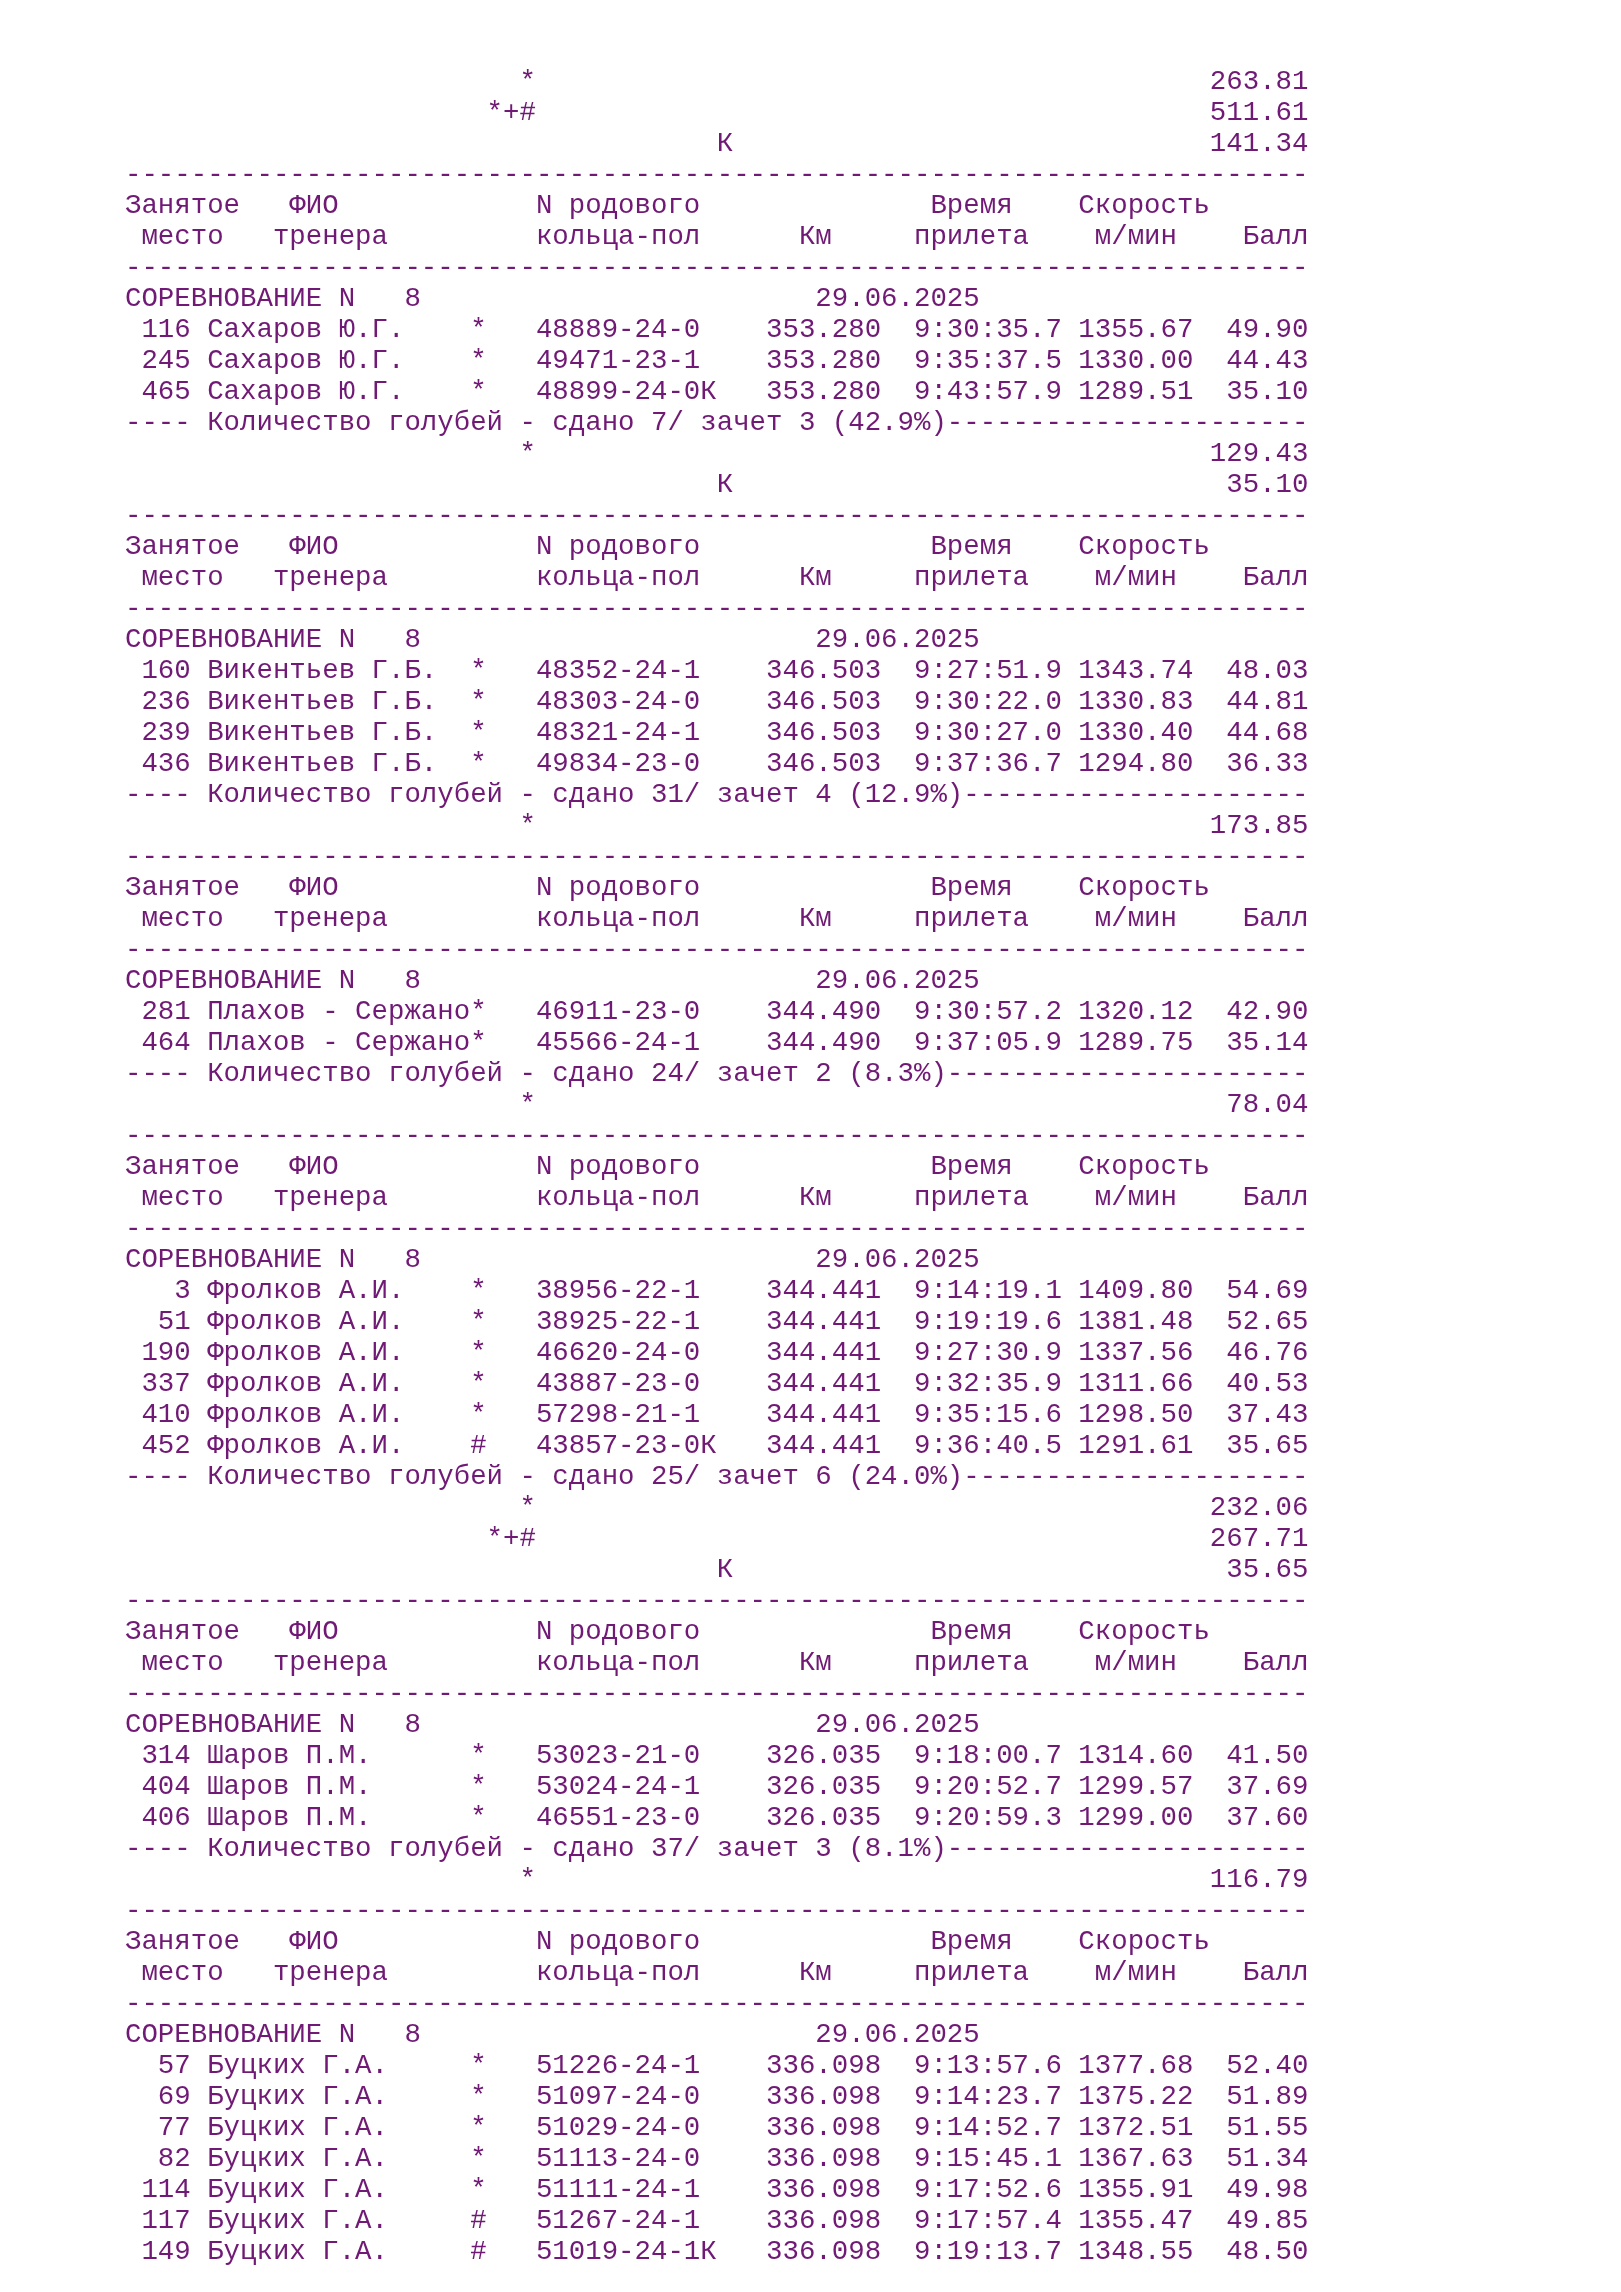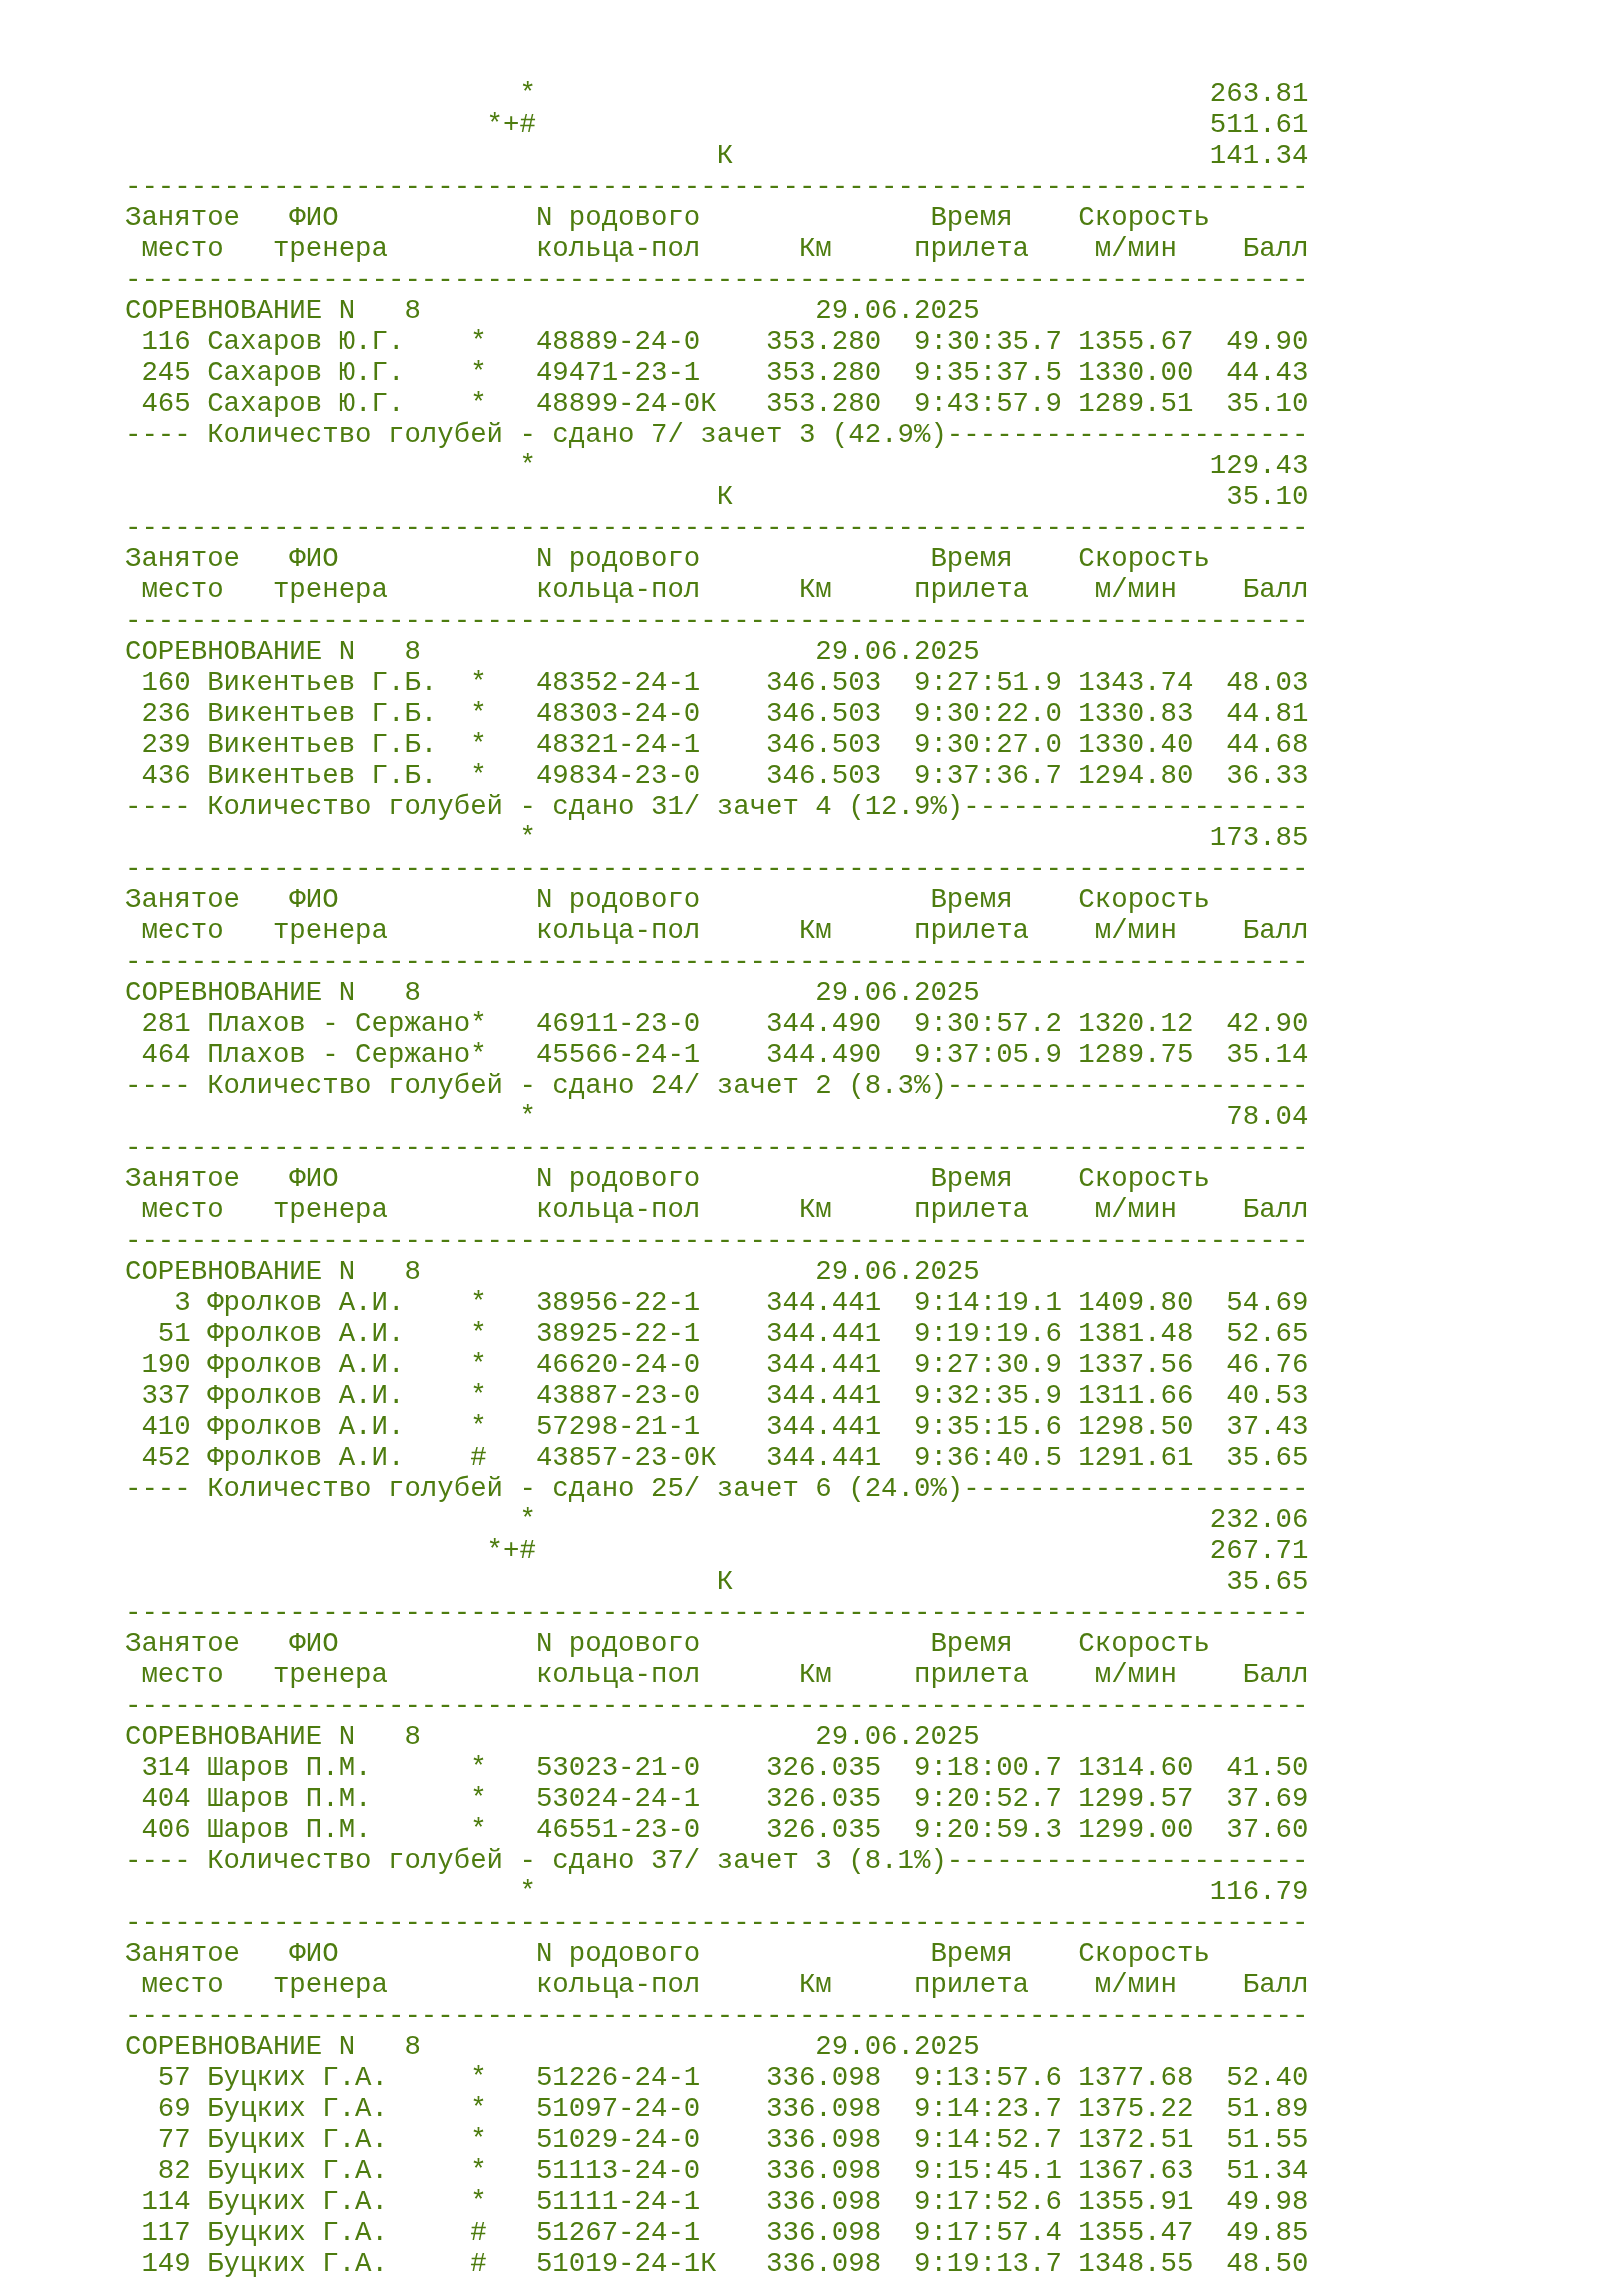--- a/index.html
+++ b/index.html
@@ -9,25 +9,25 @@
   }
   body {
     width: 1621px;
     height: 2293px;
     position: relative;
     overflow: hidden;
   }
   .report {
     position: absolute;
     left: 125px;
-    top: 78px;
+    top: 66px;
     font-family: "Liberation Mono", "DejaVu Sans Mono", monospace;
     font-size: 27.4px;
     line-height: 31px;
-    color: #4d7c0f;
+    color: #701a75;
     white-space: pre;
     letter-spacing: 0;
   }
   .ln {
     height: 31px;
   }
 </style>
 </head>
 <body>
 

